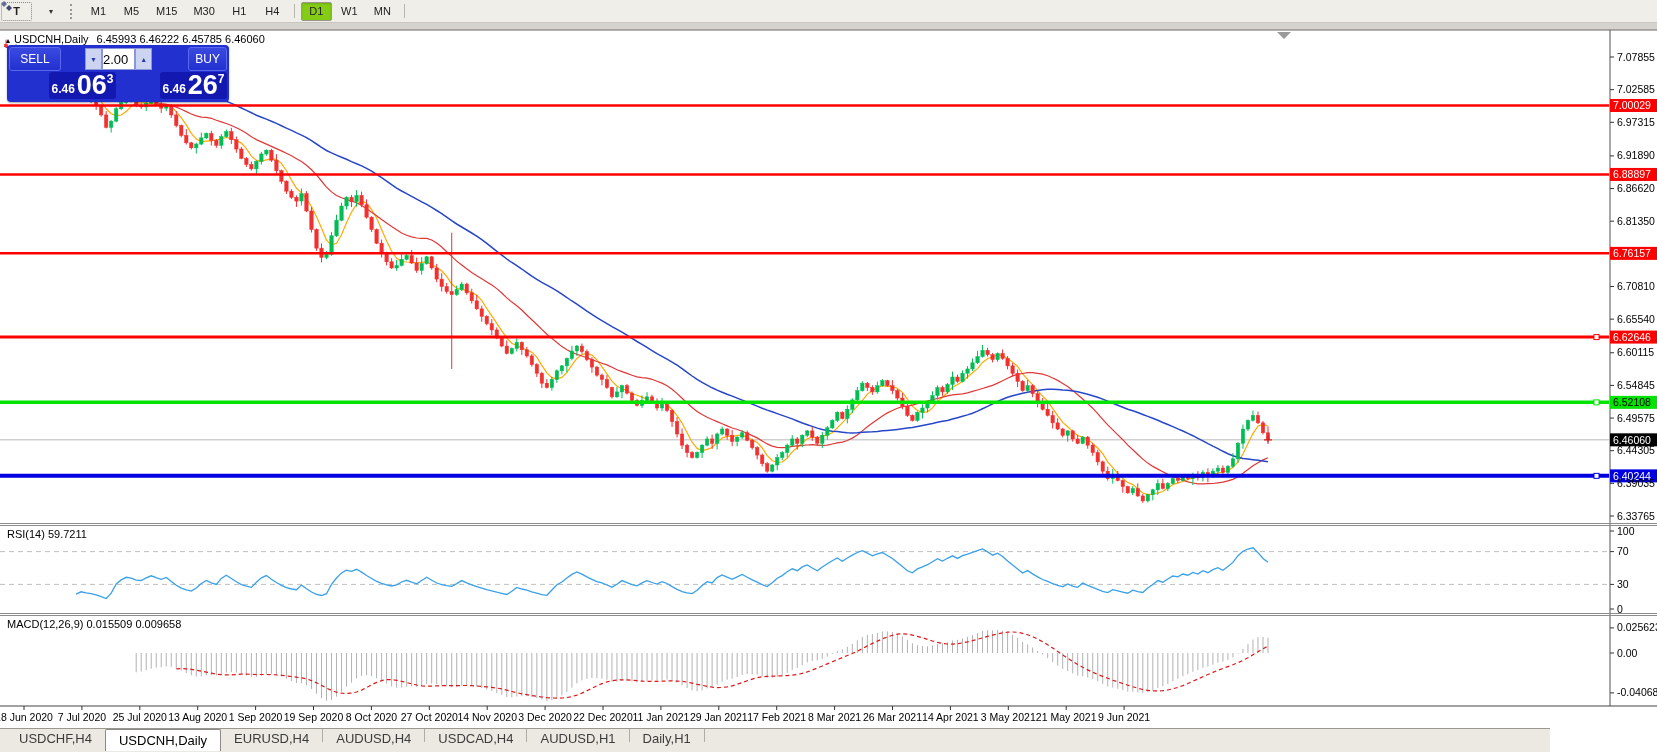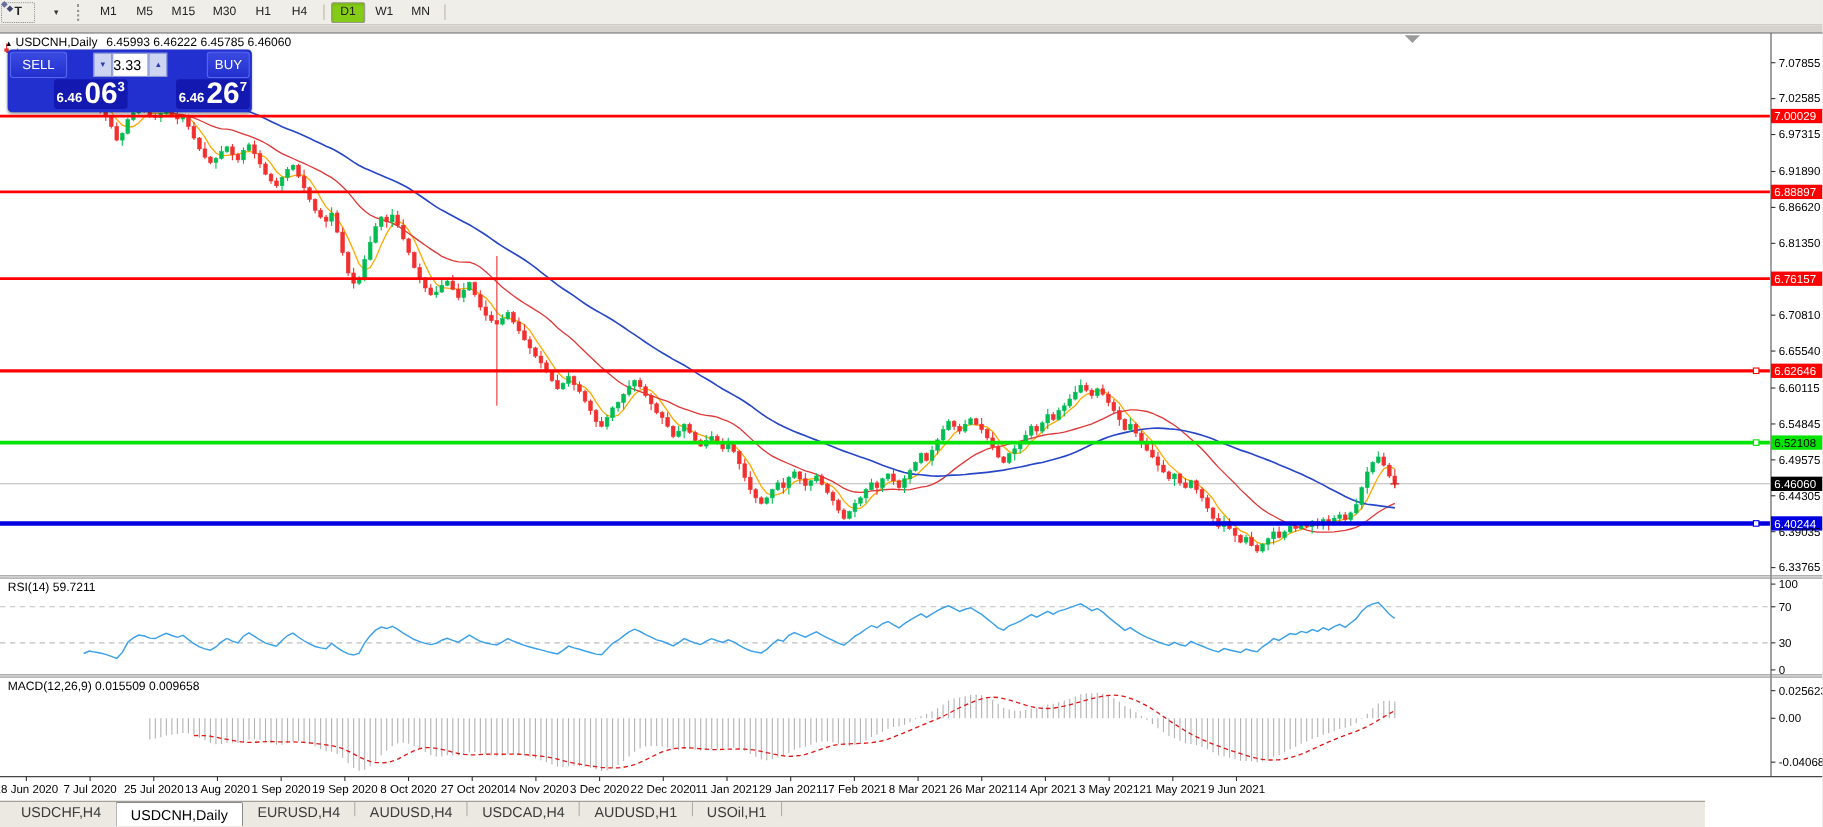--- a/index.html
+++ b/index.html
@@ -90,21 +90,21 @@
 
   <div id="title">
     <span style="font-size:8px;margin-right:4px;">▴</span><span class="sym">USDCNH,Daily</span><span>6.45993 6.46222 6.45785 6.46060</span>
   </div>
 
   <div id="panel">
     <div class="row1">
       <div class="obtn" id="sellBtn">SELL</div>
       <div class="spin">
         <div class="spinbtn">▼</div>
-        <div class="spinfield">3.33</div>
+        <div class="spinfield">2.00</div>
         <div class="spinbtn">▲</div>
       </div>
       <div class="obtn" id="buyBtn">BUY</div>
     </div>
     <div class="row2">
       <div class="pricebox">
         <span class="frac">6.46</span>
         <span class="big">06</span>
         <span class="sup">3</span>
       </div>
@@ -1003,16 +1003,16 @@
       <div class="tab">USDCHF,H4</div>
       <div class="tab active">USDCNH,Daily</div>
       <div class="tab">EURUSD,H4</div>
       <div class="tabsep"></div>
       <div class="tab">AUDUSD,H4</div>
       <div class="tabsep"></div>
       <div class="tab">USDCAD,H4</div>
       <div class="tabsep"></div>
       <div class="tab">AUDUSD,H1</div>
       <div class="tabsep"></div>
-      <div class="tab">USOil,H1</div>
+      <div class="tab">Daily,H1</div>
       <div class="tabsep"></div>
     </div>
 </div>
 
 </body></html>

